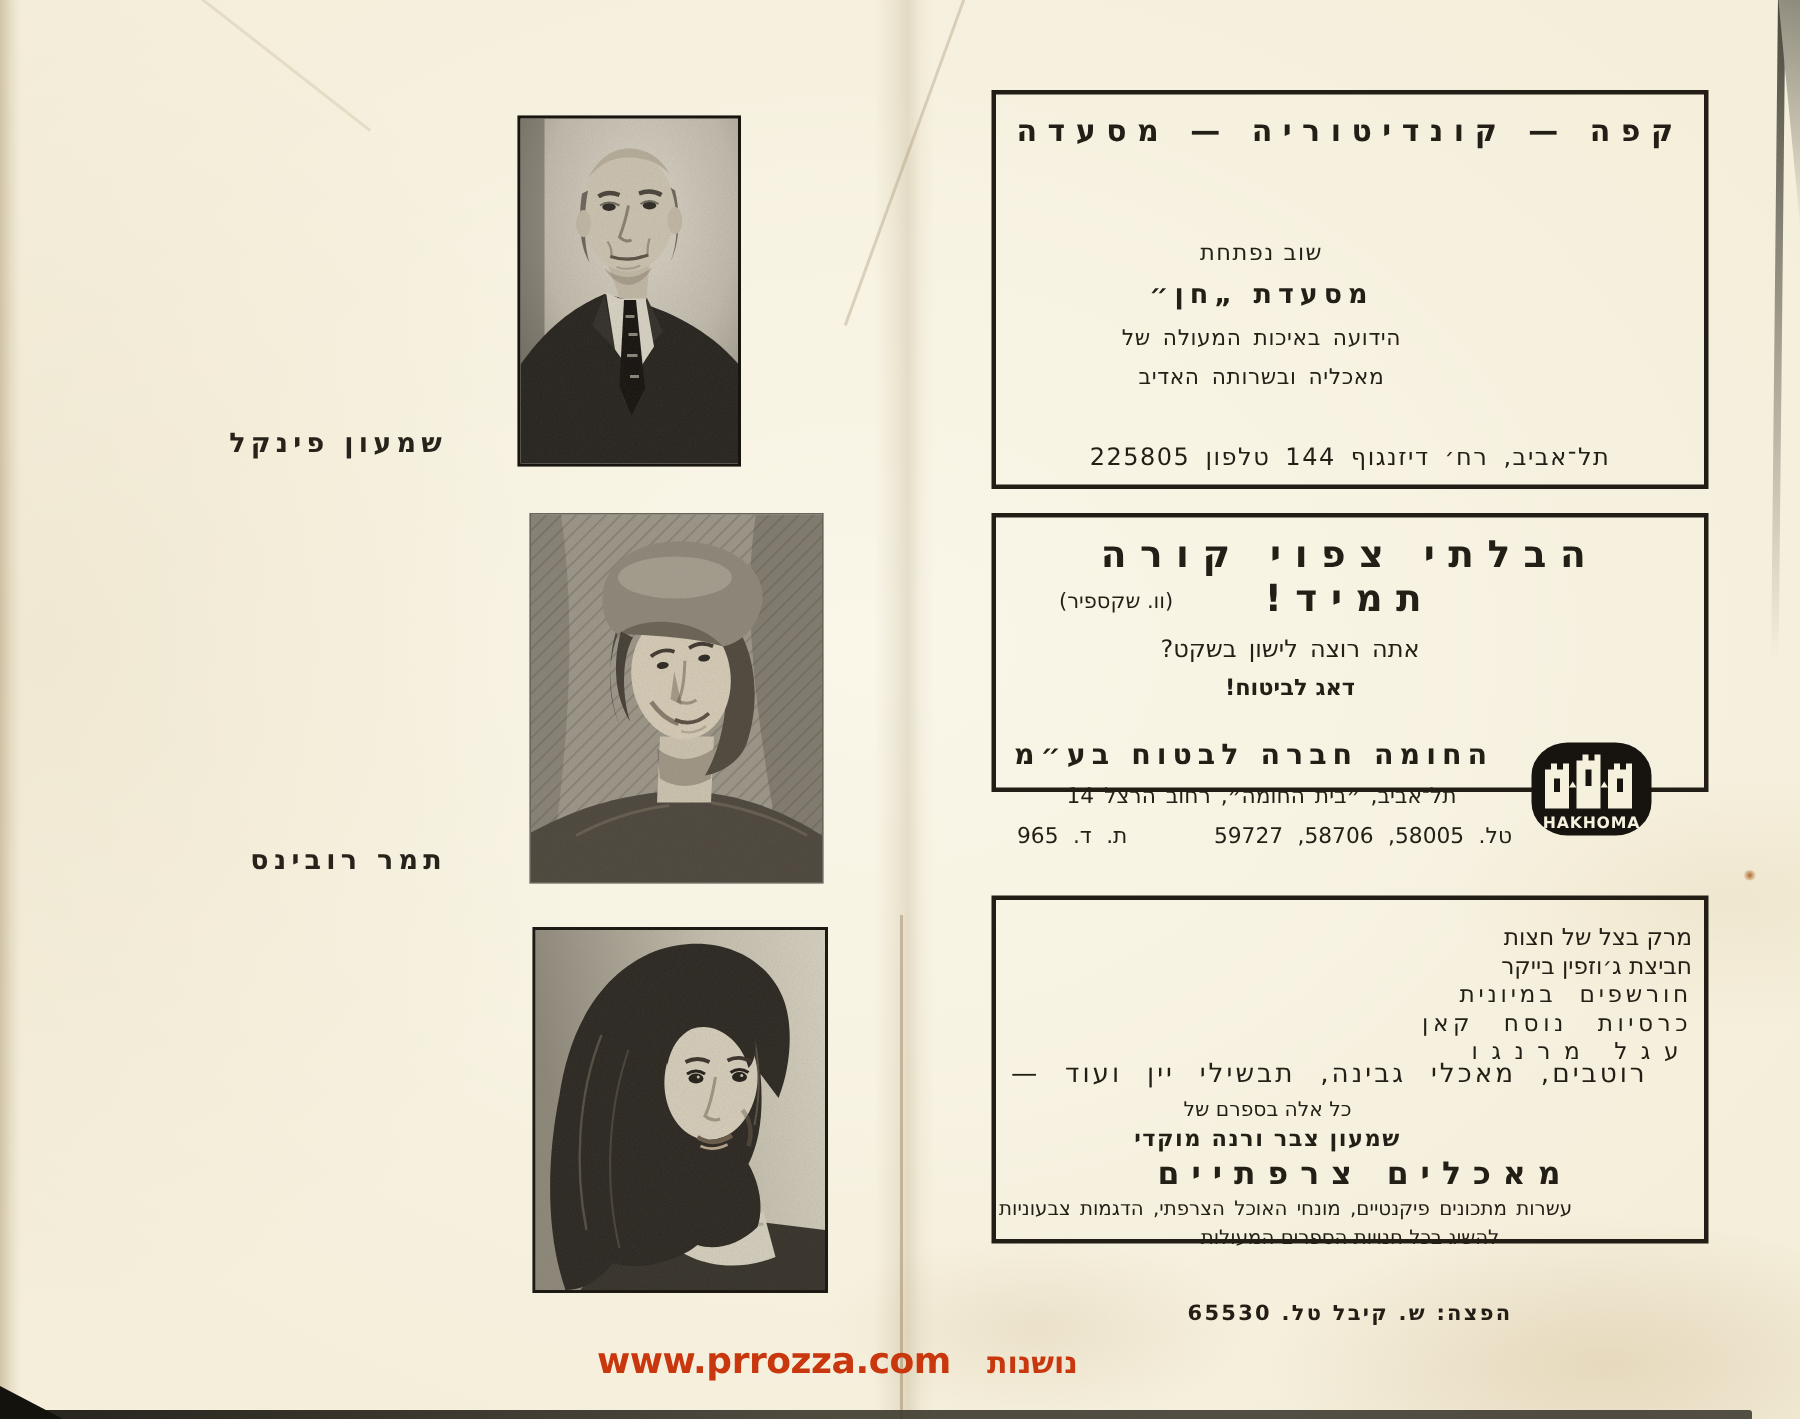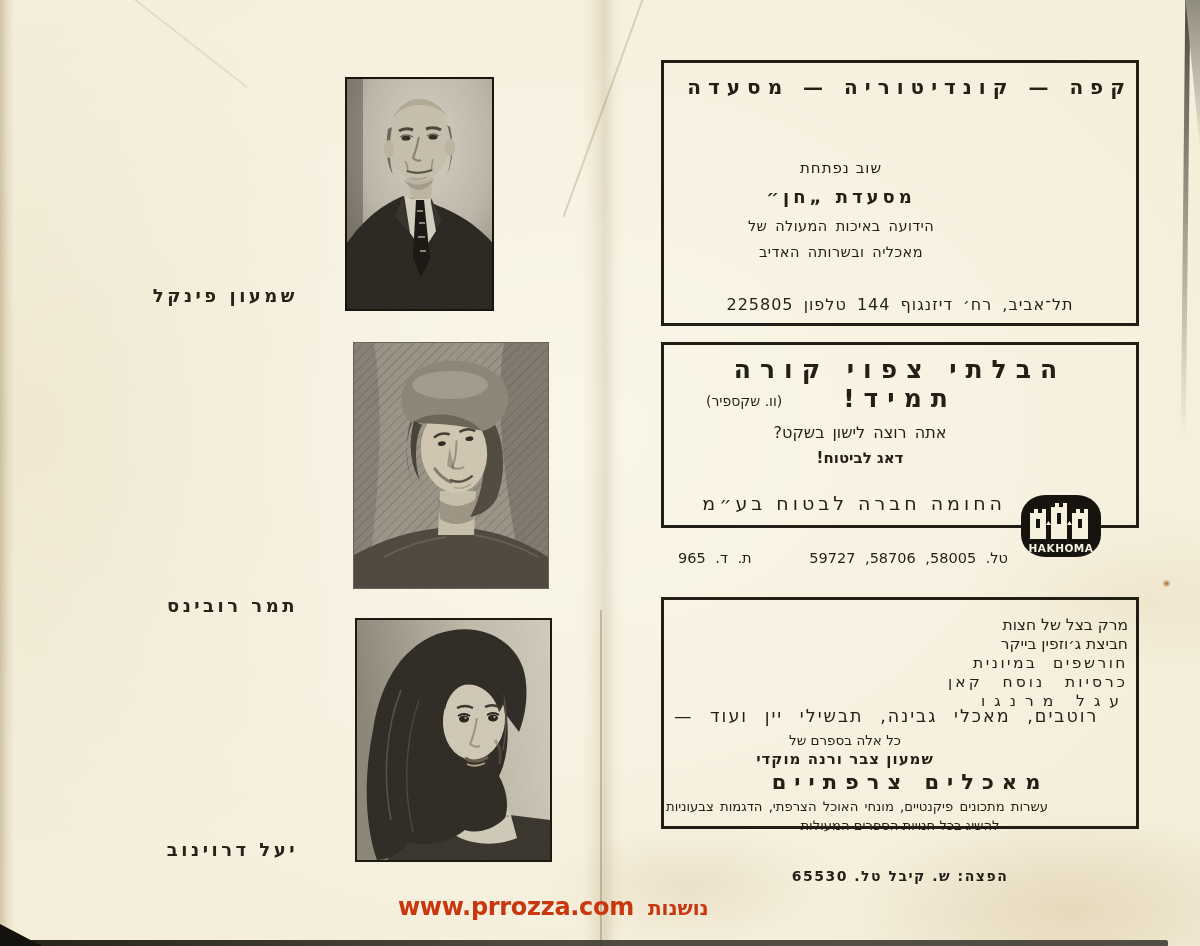--- a/index.html
+++ b/index.html
@@ -34,58 +34,58 @@
   .stain-dot{position:absolute;left:1162px;top:580px;width:9px;height:7px;border-radius:50%;
     background:radial-gradient(circle,#b06a2d,rgba(176,106,45,0) 75%);}
   
   .photo{position:absolute;overflow:hidden;background:#b5afa2;}
   .photo svg{display:block;}
   .photo1{left:345px;top:77px;width:145px;height:230px;border:2px solid #18150f;}
   .photo2{left:353px;top:342px;width:194px;height:245px;border:1px solid #6a655c;}
   .photo3{left:355px;top:618px;width:193px;height:240px;border:2px solid #1d1a14;}
   .name{position:absolute;left:58px;width:240px;text-align:right;direction:rtl;
     font-size:18px;font-weight:bold;letter-spacing:3.5px;color:#27231b;}
-  .name1{top:285px;} .name2{top:563px;margin-top:32px;} .name3{top:839px;}
+  .name1{top:285px;} .name2{top:563px;} .name3{top:839px;}
   
   .adbox{position:absolute;left:661px;width:478px;border:3px solid #221e16;box-sizing:border-box;}
   .adbox div{position:absolute;}
   .box1{top:60px;height:266px;}
   .box2{top:342px;height:186px;}
   .box3{top:597px;height:232px;}
-  .b1-header{top:12px;left:4px;right:4px;text-align:right;font-size:20px;font-weight:bold;letter-spacing:7px;direction:rtl;}
+  .b1-header{top:12px;left:4px;right:4px;text-align:center;font-size:20px;font-weight:bold;letter-spacing:7px;direction:rtl;}
   .b1-text{top:96px;left:62px;width:230px;text-align:center;direction:rtl;}
   .b1-text div{position:static;}
   .b1-l1{font-size:15px;margin-bottom:9px;letter-spacing:1px;}
   .b1-l2{font-size:18px;font-weight:bold;letter-spacing:4px;margin-bottom:11px;}
   .b1-l3,.b1-l4{font-size:14.5px;margin-bottom:10px;letter-spacing:.4px;word-spacing:3px;}
   .b1-logo{top:56px;left:252px;width:185px;height:185px;}
   .b1-footer{bottom:9px;left:0;right:0;text-align:center;font-size:16px;letter-spacing:1px;word-spacing:4px;direction:rtl;}
   .b2-headline{top:10px;left:6px;right:6px;text-align:center;font-size:25px;font-weight:bold;letter-spacing:9px;direction:rtl;}
   .b2-attr{top:48px;left:42px;font-size:14px;direction:rtl;}
   .b2-q1{top:78px;left:0;right:80px;text-align:center;font-size:16px;word-spacing:3px;direction:rtl;}
   .b2-q2{top:104px;left:0;right:80px;text-align:center;font-size:15px;font-weight:bold;direction:rtl;}
-  .b2-company{top:147px;left:12px;width:330px;text-align:right;font-size:19px;font-weight:normal;letter-spacing:4px;direction:rtl;}
+  .b2-company{top:147px;left:12px;width:330px;text-align:left;font-size:19px;font-weight:bold;letter-spacing:4px;direction:rtl;}
   .b2-address{top:178px;left:12px;width:330px;text-align:center;font-size:14.5px;word-spacing:2px;direction:rtl;}
   .b2-phones{top:205px;left:14px;width:330px;display:flex;justify-content:space-between;direction:rtl;font-size:14.5px;}
   .b2-phones span{word-spacing:5px;}
   .b2-logo{top:148px;left:356px;width:84px;height:68px;}
   .b3-dishes{top:16px;right:8px;text-align:right;direction:rtl;font-size:15.5px;line-height:19px;}
   .b3-dishes div{position:static;}
   .b3-dishes .d2{letter-spacing:2.5px;word-spacing:8px;}
   .b3-dishes .d3{letter-spacing:3px;word-spacing:12px;}
   .b3-dishes .d4{letter-spacing:9px;}
   .b3-more{top:106px;left:10px;right:8px;text-align:left;font-size:17.5px;letter-spacing:2px;word-spacing:9px;direction:rtl;}
   .b3-inbook{top:132px;left:0;right:110px;text-align:center;font-size:13.5px;direction:rtl;}
   .b3-authors{top:150px;left:0;right:110px;text-align:center;font-size:15px;font-weight:bold;letter-spacing:1px;direction:rtl;}
   .b3-title{top:170px;left:20px;right:0;text-align:center;font-size:21px;font-weight:bold;letter-spacing:8px;direction:rtl;}
   .b3-desc{top:199px;left:2px;right:2px;text-align:left;font-size:13.2px;word-spacing:2px;direction:rtl;}
   .b3-avail{top:218px;left:0;right:0;text-align:center;font-size:13.2px;direction:rtl;}
   .b3-dist{top:236px;left:0;right:0;text-align:center;font-size:14px;font-weight:bold;letter-spacing:1.5px;direction:rtl;margin-top:32px;}
   
-  .watermark{position:absolute;left:398px;top:893px;display:flex;gap:14px;align-items:baseline;direction:ltr;}
+  .watermark{position:absolute;left:398px;top:893px;display:flex;gap:24px;align-items:baseline;direction:ltr;}
   .wm-url{font-size:24px;font-weight:bold;color:#c8370e;letter-spacing:-.3px;}
   .wm-heb{font-size:20px;font-weight:bold;color:#c8370e;direction:rtl;}
 </style>
 </head>
 <body>
 
 <div class="scan">
 
   <div class="edge-left"></div>
   <div class="fold"></div>
@@ -221,39 +221,39 @@
       <ellipse cx="136" cy="98" rx="5" ry="3.4" fill="#241f1a"></ellipse>
       <circle cx="108.5" cy="98" r="1" fill="#cfc8b6"></circle>
         <circle cx="137.5" cy="97" r="1" fill="#cfc8b6"></circle>
       <path d="M120,98 C118,110 116,118 113,124 Q118,128 123,126" stroke="#a1967f" stroke-width="2" fill="none"></path>
       <path d="M108,138 Q118,145 131,137" stroke="#6b5c4a" stroke-width="3" fill="none"></path>
       <path d="M110,144 Q118,148 128,143" stroke="#b8a78d" stroke-width="1.8" fill="none"></path>
       <path d="M138,120 Q146,130 142,144" stroke="rgba(110,98,80,.45)" stroke-width="3" fill="none"></path>
       <rect width="193" height="240" filter="url(#p3n)" opacity=".5"></rect>
     </svg>
   </div>
-  <div class="name name3">יעל דרוינוב</div>
 
   <div class="adbox box1">
     <div class="b1-header">קפה — קונדיטוריה — מסעדה</div>
     <div class="b1-text">
       <div class="b1-l1">שוב נפתחת</div>
       <div class="b1-l2">מסעדת „חן״</div>
       <div class="b1-l3">הידועה באיכות המעולה של</div>
       <div class="b1-l4">מאכליה ובשרותה האדיב</div>
     </div>
     <div class="b1-footer">תל־אביב, רח׳ דיזנגוף 144 טלפון 225805</div>
   </div>
 
   <div class="adbox box2">
     <div class="b2-headline">הבלתי צפוי קורה תמיד!</div>
     <div class="b2-attr">(וו. שקספיר)</div>
     <div class="b2-q1">אתה רוצה לישון בשקט?</div>
     <div class="b2-q2">דאג לביטוח!</div>
     <div class="b2-company">החומה חברה לבטוח בע״מ</div>
+    <div class="b2-address">תל־אביב, ״בית החומה״, רחוב הרצל 14</div>
     <div class="b2-phones">
       <span>טל. 58005, 58706, 59727</span>
       <span>ת. ד. 965</span>
     </div>
     <div class="b2-logo">
       <svg width="84" height="68" viewBox="0 0 84 68">
         <rect x="1" y="2" width="80" height="62" rx="24" ry="22" fill="#17140f"></rect>
         <g fill="#f6f1dd">
           <path d="M10,46 L10,20 L14,20 L14,16 L18,16 L18,20 L22,20 L22,16 L26,16 L26,46 Z"></path>
           <path d="M31,46 L31,14 L35,14 L35,10 L39,10 L39,14 L43,14 L43,10 L47,10 L47,46 Z"></path>

